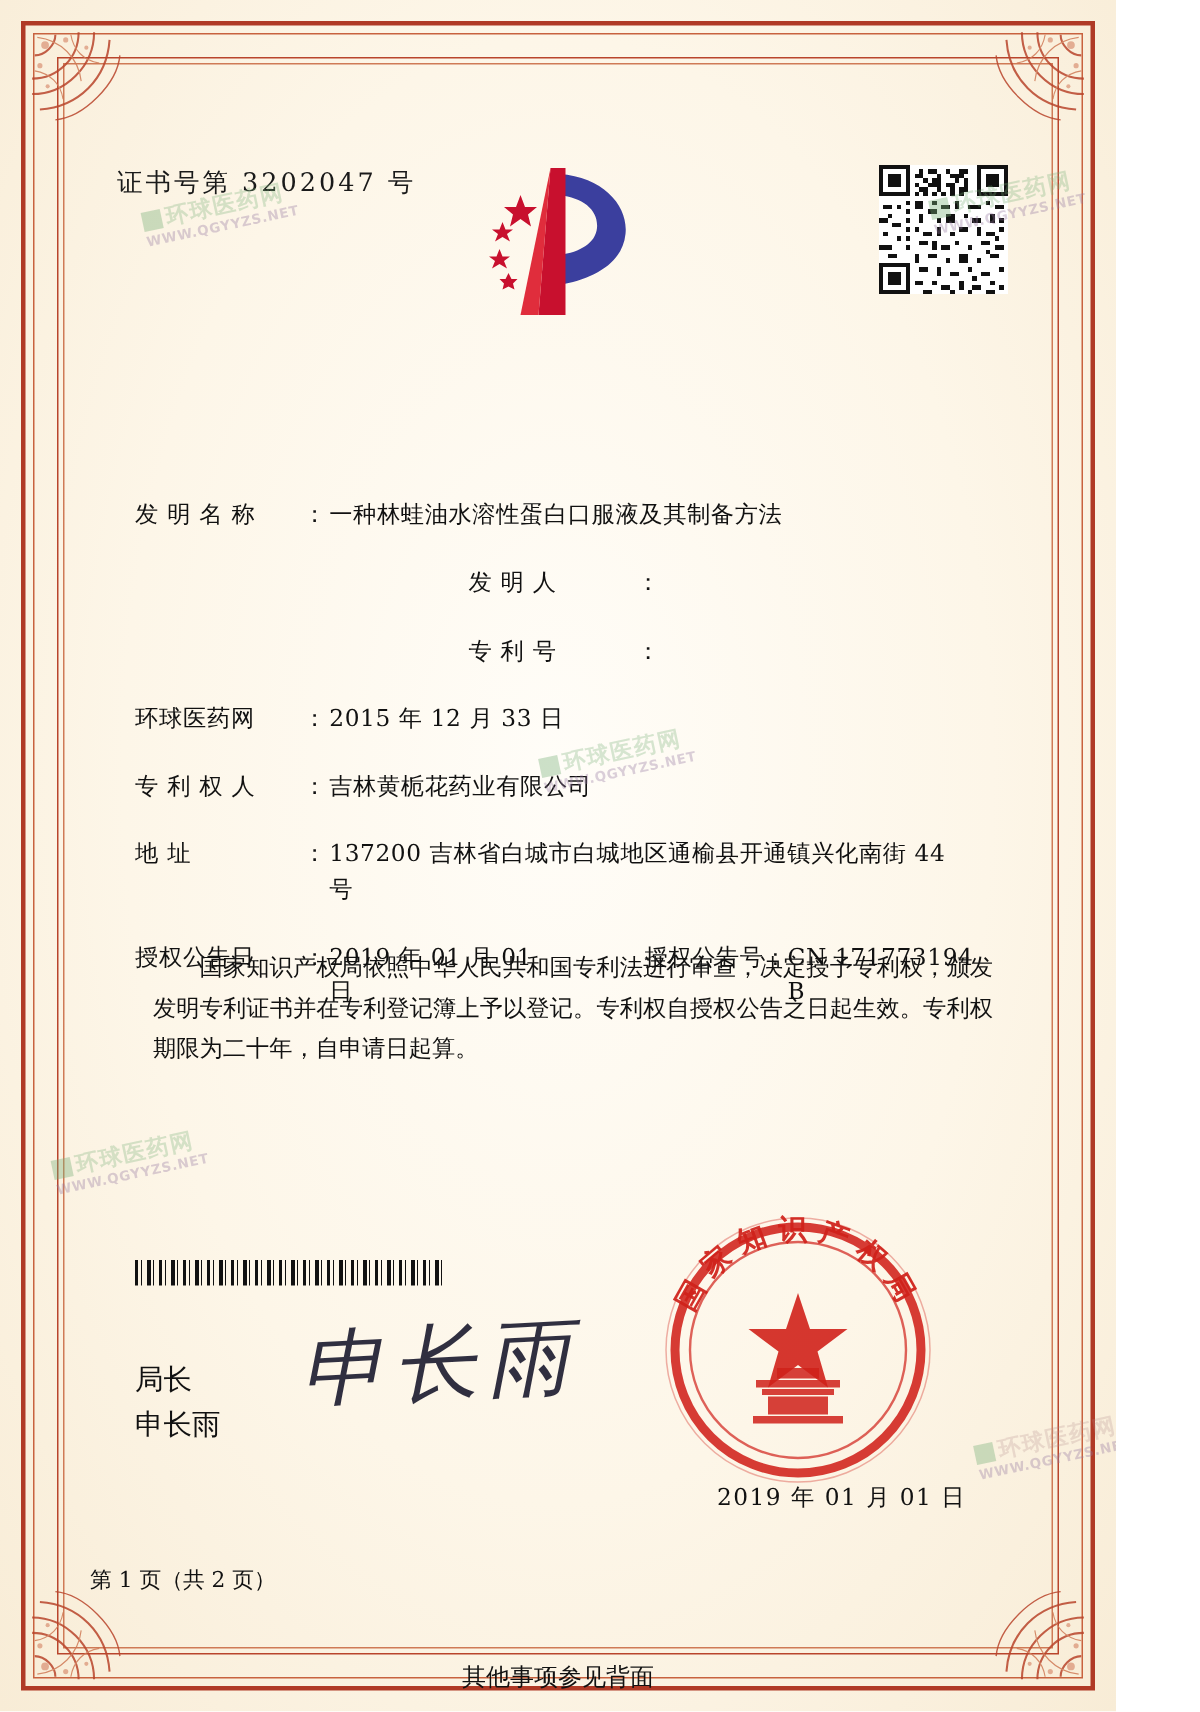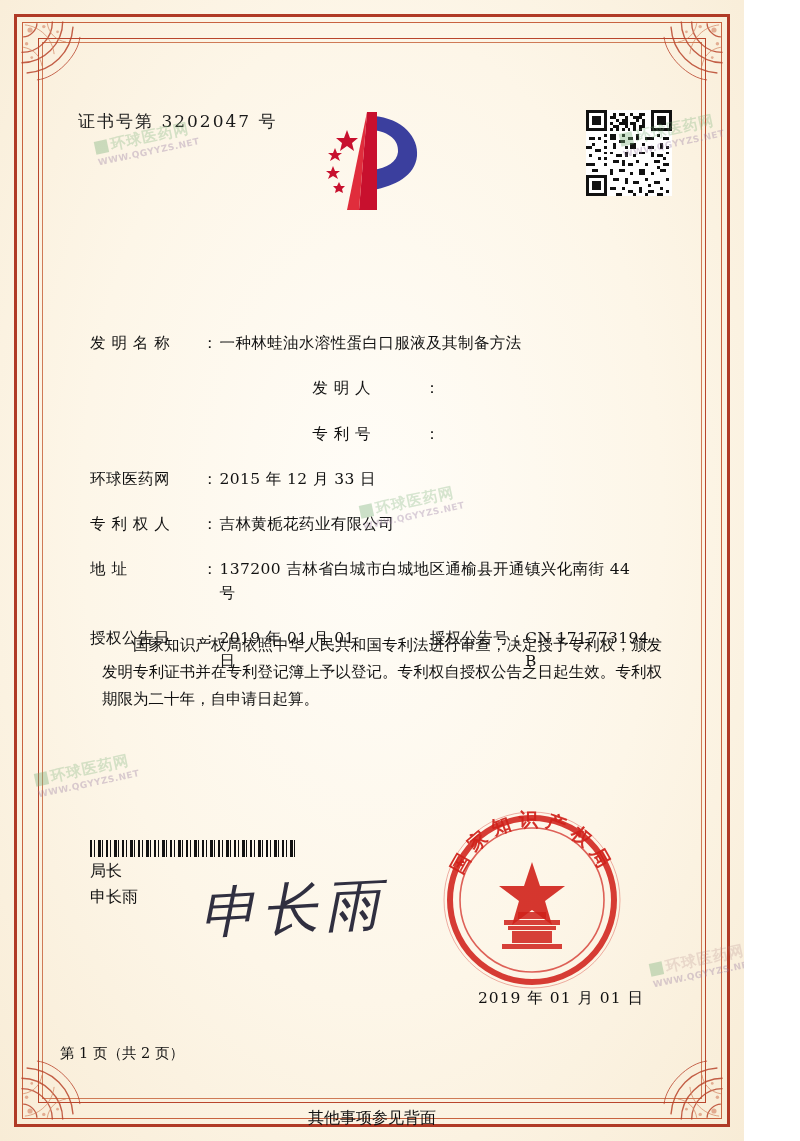--- a/index.html
+++ b/index.html
@@ -176,25 +176,25 @@
       repeating-linear-gradient(90deg,
         #111 0px, #111 2px, transparent 2px, transparent 4px,
         #111 4px, #111 5px, transparent 5px, transparent 8px,
         #111 8px, #111 11px, transparent 11px, transparent 12px,
         #111 12px, #111 13px, transparent 13px, transparent 16px);
   }
 
   .signature-block {
     position: absolute;
     left: 30px;
-    top: 800px;
-    font-size: 16px;
+    top: 846px;
+    font-size: 19px;
     line-height: 1.6;
     color: #111;
-    font-family: Liberation Mono, monospace;
+    font-family: Liberation Serif, serif;
   }
   .handwriting {
     position: absolute;
     left: 140px;
     top: 812px;
     font-size: 56px;
     color: #1a1a2e;
     font-family: "DejaVu Serif", serif;
     font-style: italic;
     letter-spacing: 6px;

